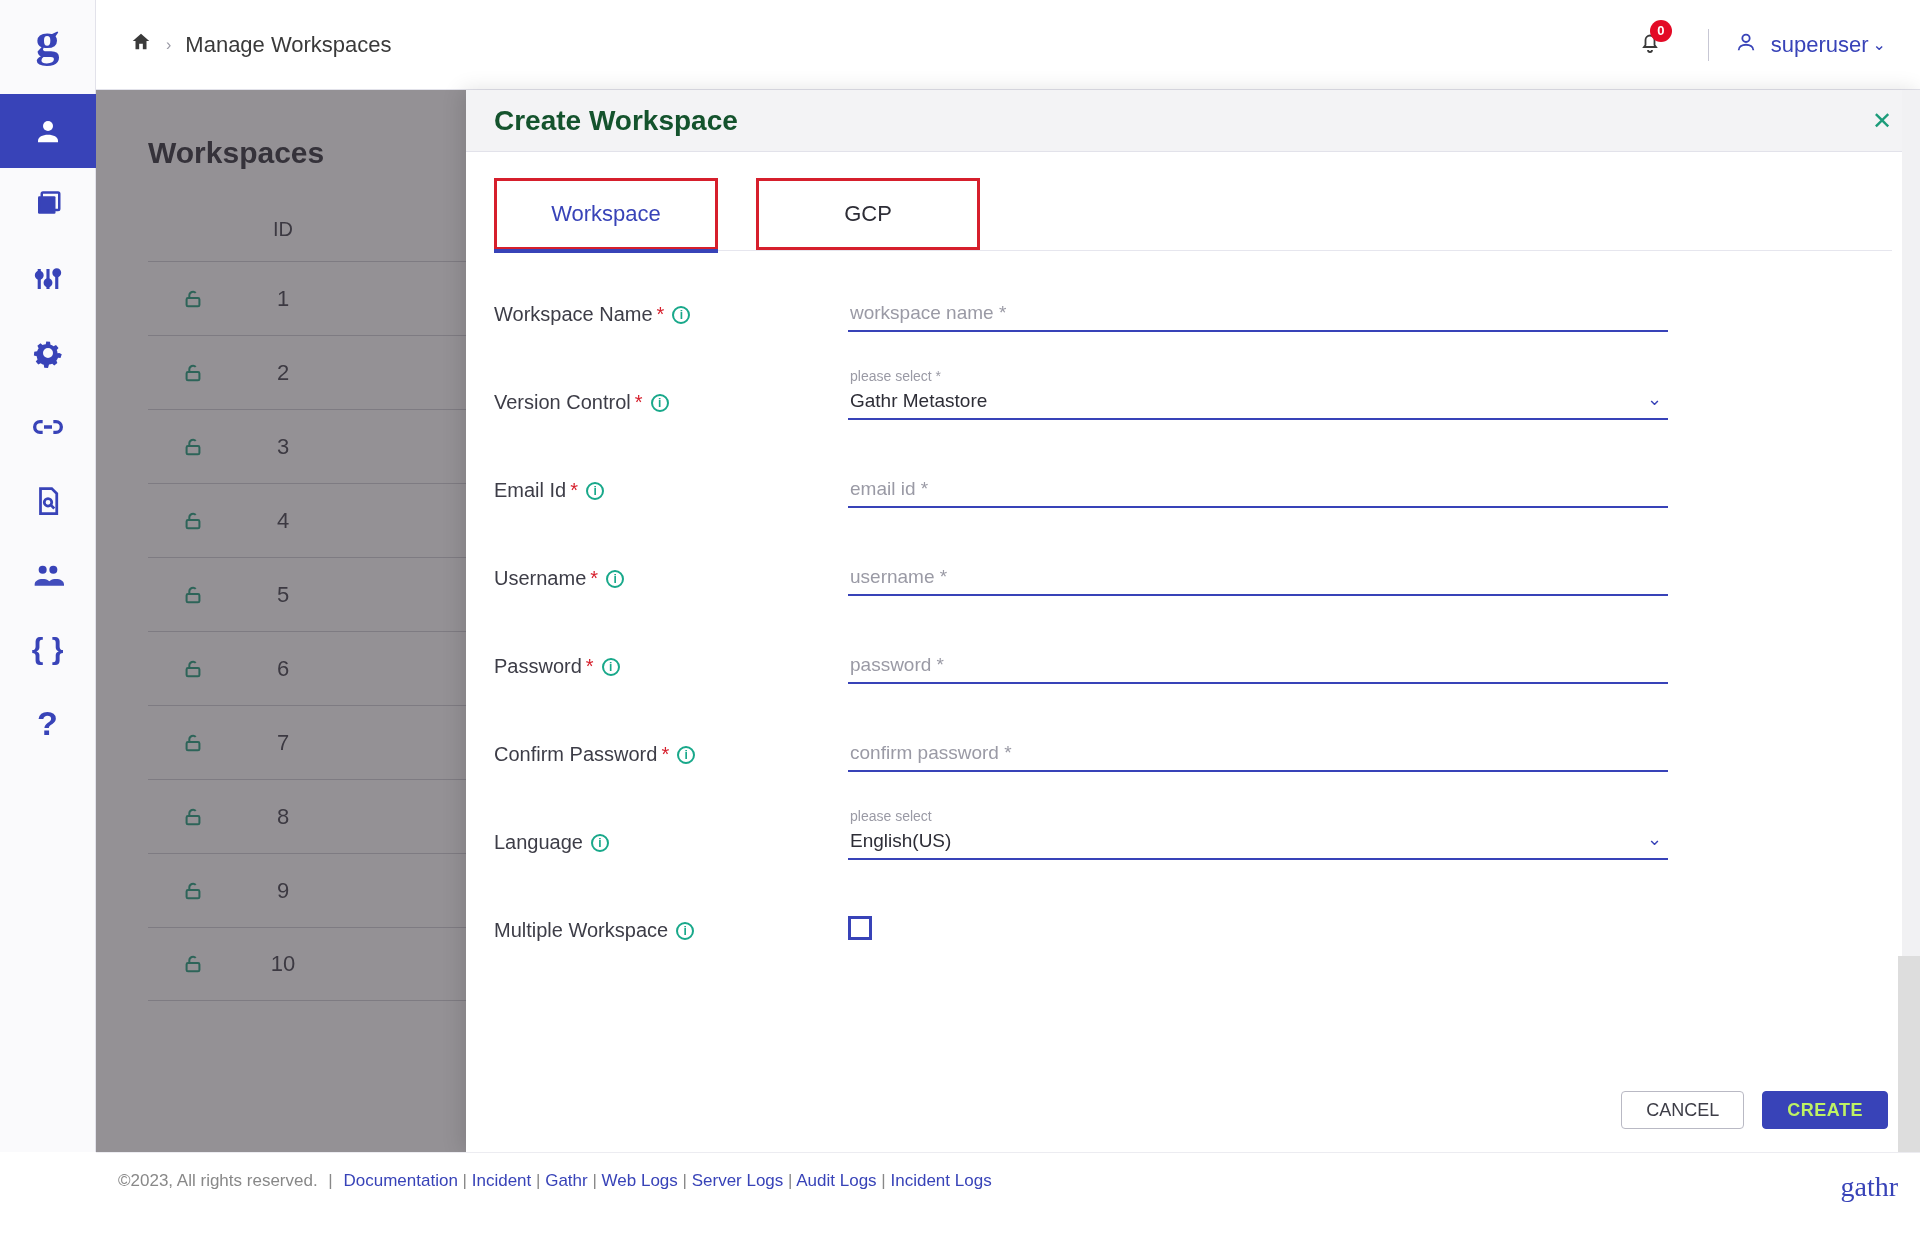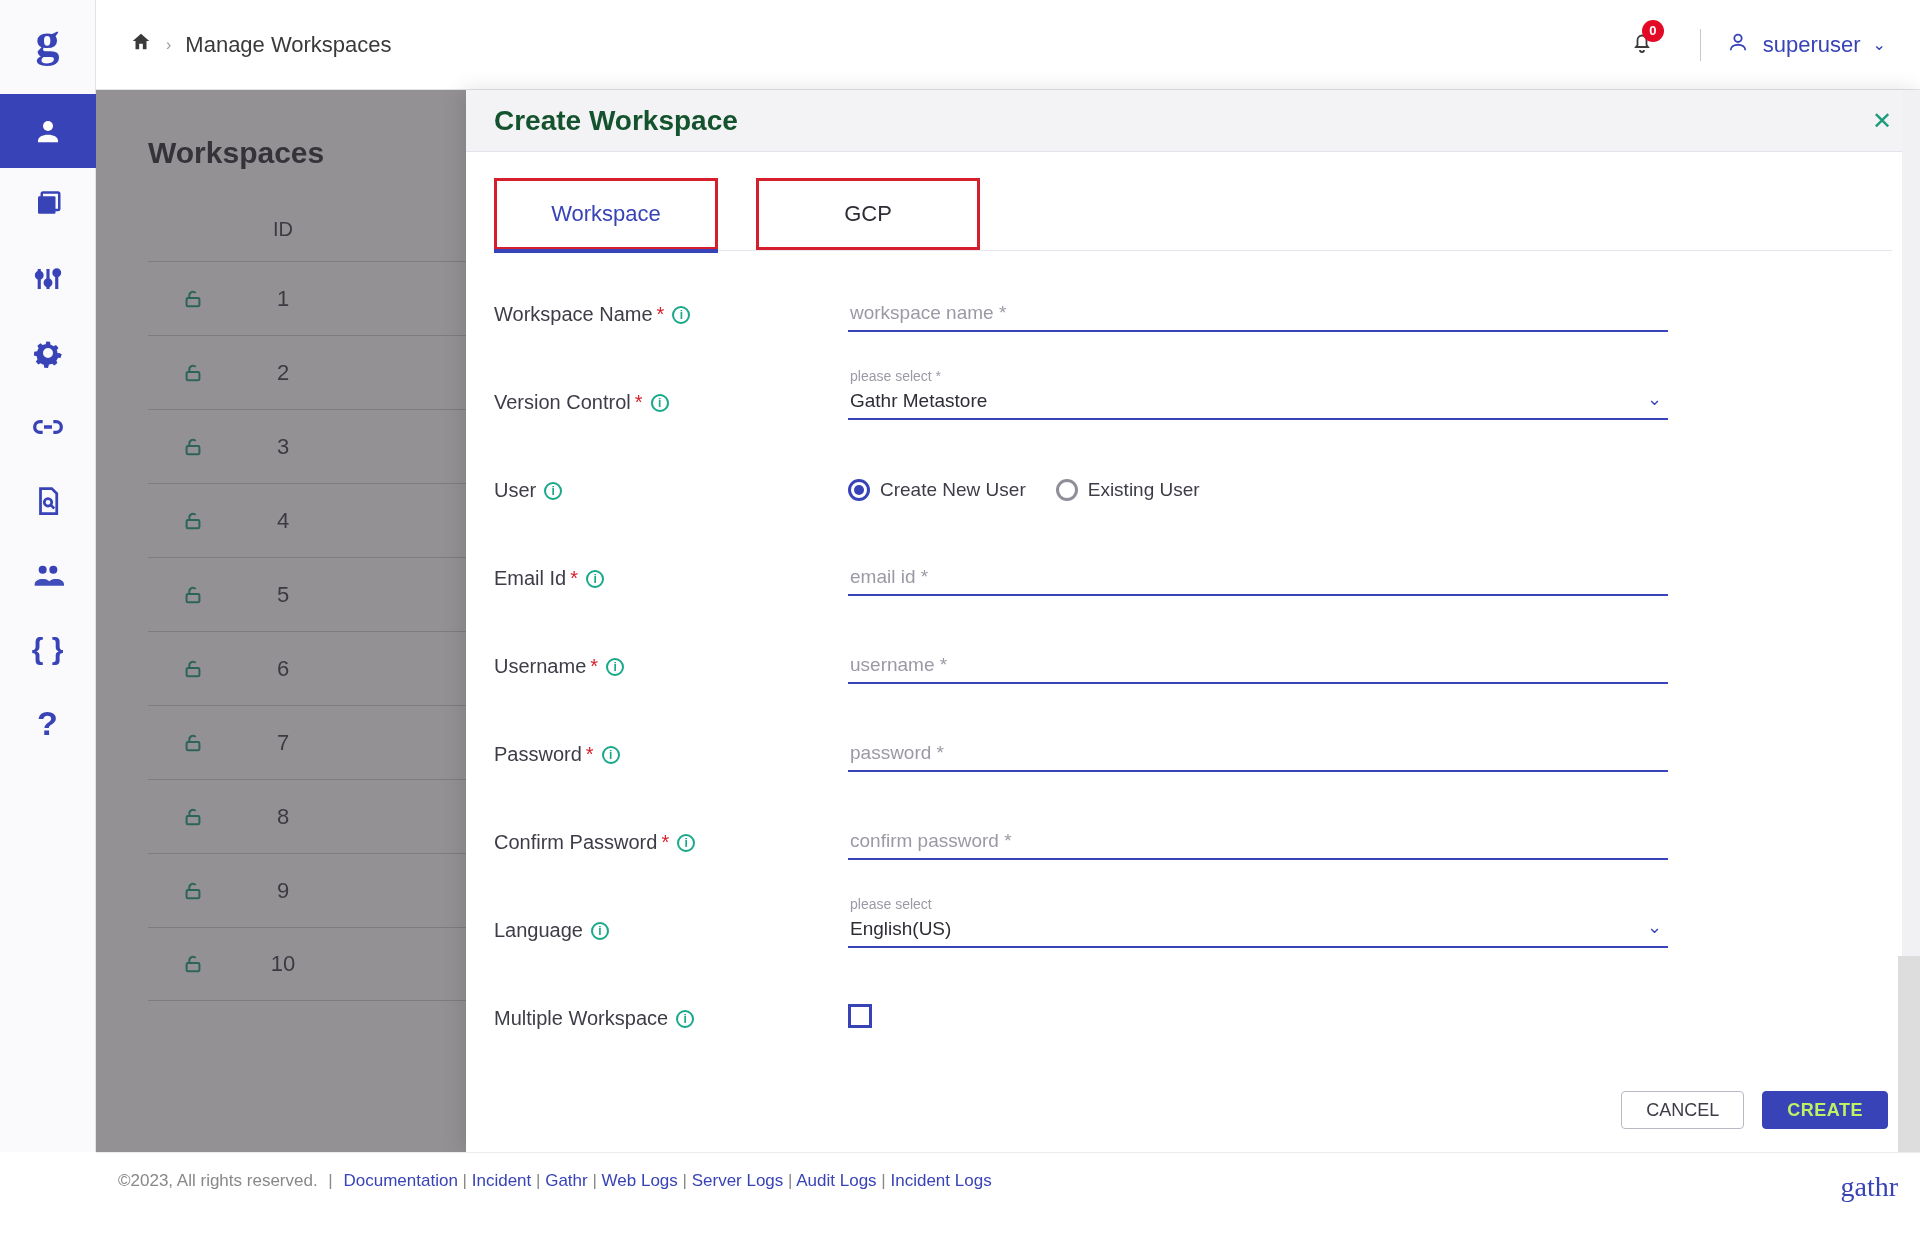--- a/index.html
+++ b/index.html
@@ -9,21 +9,21 @@
 .topbar { position:absolute; left:96px; top:0; right:0; height:90px; background:#fff; display:flex; align-items:center; padding:0 34px; border-bottom:1px solid #e2e2ea; }
 .topbar .home { font-size:22px; color:#3a3a3a; margin-right:14px; cursor:pointer; }
 .topbar .chev { color:#9a9aa5; margin-right:14px; font-size:16px; }
 .topbar .crumb { font-size:22px; color:#3a3a3a; }
 .topbar .spacer { flex:1; }
 .topbar .bell-wrap { position:relative; margin-right:20px; cursor:pointer; }
 .topbar .bell { font-size:24px; color:#3a3a3a; }
 .topbar .badge { position:absolute; top:-10px; right:-10px; background:#e30a26; color:#fff; font-size:13px; font-weight:700; width:22px; height:22px; border-radius:11px; display:flex; align-items:center; justify-content:center; }
 .topbar .vline { width:1px; height:32px; background:#c7c7d4; margin:0 26px; }
 .topbar .user-ico { font-size:22px; color:#3843b8; margin-right:14px; }
-.topbar .user-name { font-size:22px; color:#3843b8; margin-right:12px; }
+.topbar .user-name { font-size:22px; color:#3843b8; margin-right:4px; }
 .topbar .user-caret { color:#3843b8; font-size:16px; }
 
 
 .leftnav { position:absolute; left:0; top:0; width:96px; height:1152px; background:#fafafc; border-right:1px solid #e2e2ea; display:flex; flex-direction:column; align-items:center; padding-top:12px; }
 .leftnav .logo { width:44px; height:54px; color:#3843b8; font-size:48px; font-weight:700; display:flex; align-items:center; justify-content:center; margin-bottom:28px; font-family:Georgia,serif; }
 .leftnav .navitem { width:96px; height:74px; display:flex; align-items:center; justify-content:center; color:#3843b8; font-size:28px; cursor:pointer; }
 .leftnav .navitem.active { background:#3843b8; color:#fff; }
 
 
 .overlay { position:absolute; left:96px; top:90px; right:0; bottom:88px; background:rgba(60,55,62,0.55); }
@@ -285,35 +285,20 @@
 
       <div class="form-row">
         <div class="flabel"><span>Version Control</span><span class="req">*</span><span class="info">i</span></div>
         <div class="finput-wrap">
           <span class="floating">please select *</span>
           <input class="finput" readonly="" value="Gathr Metastore" style="">
           <span class="select-caret">⌄</span>
         </div>
       </div>
 
-      <div class="form-row">
-        <div class="flabel"><span>User</span><span class="info">i</span></div>
-        <div class="finput-wrap">
-          <div class="radios">
-            <div class="radio">
-                <span class="rdot sel"></span>
-                <span>Create New User</span>
-              </div>
-            <div class="radio">
-                <span class="rdot"></span>
-                <span>Existing User</span>
-              </div>
-          </div>
-        </div>
-      </div>
 
       <div class="form-row">
         <div class="flabel"><span>Email Id</span><span class="req">*</span><span class="info">i</span></div>
         <div class="finput-wrap"><input class="finput" placeholder="email id *" style=""></div>
       </div>
 
       <div class="form-row">
         <div class="flabel"><span>Username</span><span class="req">*</span><span class="info">i</span></div>
         <div class="finput-wrap"><input class="finput" placeholder="username *" style=""></div>
       </div>

